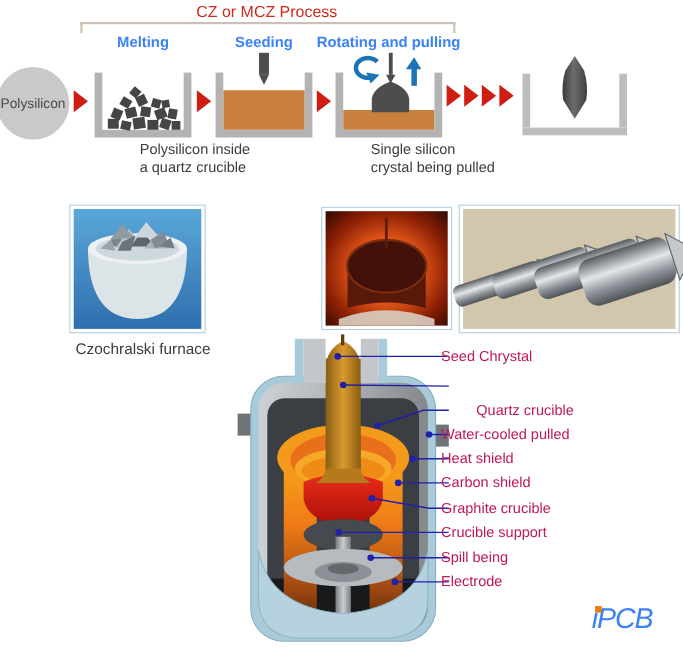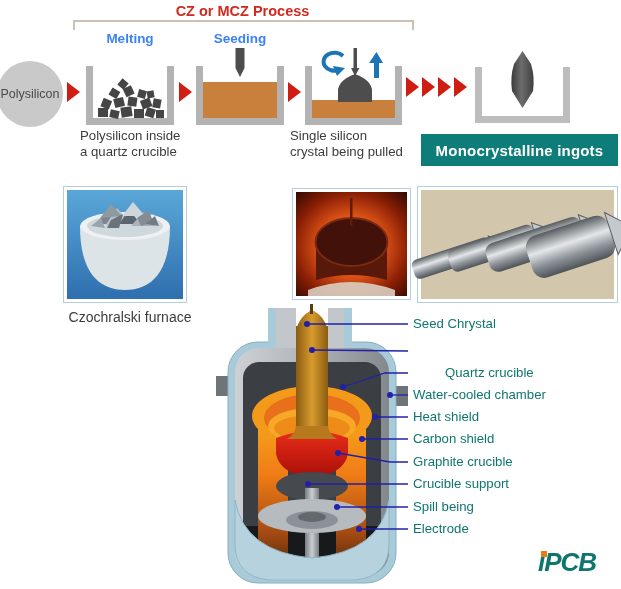--- a/index.html
+++ b/index.html
@@ -1,49 +1,50 @@
 <!DOCTYPE html>
 <html><head>
 <meta charset="utf-8">
 <style>
   html,body{margin:0;padding:0;background:#fff;}
   .canvas{
     position:relative;width:621px;height:589px;background:#fff;overflow:hidden;
     font-family:"Liberation Sans",sans-serif;color:#3c3c3c;
   }
   .abs{position:absolute;}
-  .title{left:73px;top:3px;width:339px;text-align:center;font-size:14.5px;font-weight:bold;color:#d2281e;}
+  .title{left:73px;top:3px;width:339px;text-align:center;font-size:14.5px;font-weight:normal;color:#d2281e;}
   .bracket{left:73px;top:20px;width:337px;height:8px;border-top:2px solid #cdc0b4;border-left:2px solid #cdc0b4;border-right:2px solid #cdc0b4;}
   .step{top:31px;font-size:13.5px;font-weight:bold;color:#3b82f6;text-align:center;white-space:nowrap;}
   .step.s1{left:86px;width:88px;}
   .step.s2{left:196px;width:88px;}
   .step.s3{left:288px;width:130px;}
   .poly-circle{left:-3px;top:61px;width:66px;height:66px;border-radius:50%;background:#c9c9c9;
     display:flex;align-items:center;justify-content:center;font-size:12.5px;color:#4b4b4b;}
   .flow-arrow{width:0;height:0;border-top:10px solid transparent;border-bottom:10px solid transparent;border-left:13px solid #cf1d12;}
-  .cap{font-size:13.2px;line-height:16px;color:#3c3c3c;white-space:pre-line;}
+  .cap{font-size:13.2px;line-height:16px;color:#3c3c3c;white-space:pre-line;margin-left:47px;}
   .badge{left:421px;top:134px;width:197px;height:32px;background:#0e7c78;color:#fff;font-weight:bold;font-size:15px;
     display:flex;align-items:center;justify-content:center;letter-spacing:.2px;}
   .photo{background:#fff;border:1px solid #b5cede;padding:3px;box-sizing:border-box;}
   .photo svg{display:block;width:100%;height:100%;}
   .photo-cap{left:56px;top:309px;width:148px;text-align:center;font-size:14px;color:#3c3c3c;}
-  .cut-label{left:413px;font-size:13.2px;color:#0f766e;white-space:nowrap;}
-  .logo{left:538px;top:547px;font-size:26px;font-weight:bold;font-style:italic;color:#0f766e;letter-spacing:-1px;}
+  .cut-label{left:401px;font-size:13.2px;color:#be185d;white-space:nowrap;}
+  .logo{left:538px;top:547px;font-size:26px;font-weight:normal;font-style:italic;color:#3b82f6;letter-spacing:-1px;}
   .logo .dot{position:absolute;left:3px;top:4px;width:6px;height:6px;background:#e87a17;}
   svg{overflow:visible;}
 </style>
 </head>
 <body>
 
 <div class="canvas">
 
   <div class="abs title">CZ or MCZ Process</div>
   <div class="abs bracket"></div>
   <div class="abs step s1">Melting</div>
   <div class="abs step s2">Seeding</div>
+  <div class="abs step s3">Rotating and pulling</div>
 
   <div class="abs poly-circle">
     <span>Polysilicon</span>
   </div>
 
   <div class="abs flow-arrow" style="left:67px;top:82px;"></div>
 
   <svg class="abs" style="left:86px;top:66px;" width="88" height="59">
     <rect x="0" y="0" width="7" height="53" fill="#b3b3b3"></rect>
     <rect x="81" y="0" width="7" height="53" fill="#b3b3b3"></rect>
@@ -119,21 +120,20 @@
     <rect x="0" y="0" width="7" height="49" fill="#bdbdbd"></rect>
     <rect x="88" y="0" width="7" height="49" fill="#bdbdbd"></rect>
     <rect x="0" y="49" width="95" height="7" fill="#bdbdbd"></rect>
     <path d="M47.5,-16 L56,-3 Q60,10 58,24 L47.5,41 L37,24 Q35,10 39,-3 Z" fill="url(#gIngot)"></path>
   </svg>
 
   <div class="abs cap" style="left:80px;top:128px;">Polysilicon inside
 a quartz crucible</div>
   <div class="abs cap" style="left:290px;top:128px;">Single silicon
 crystal being pulled</div>
-  <div class="abs badge">Monocrystalline ingots</div>
 
   <div class="abs photo" style="left:63px;top:186px;width:124px;height:117px;">
     <svg viewBox="0 0 116 109">
       <defs>
         <linearGradient id="gBlue" x1="0" y1="0" x2="0" y2="1">
           <stop offset="0" stop-color="#5aa7d8"></stop>
             <stop offset="1" stop-color="#2e6fae"></stop>
         </linearGradient>
       </defs>
       <rect width="116" height="109" fill="url(#gBlue)"></rect>
@@ -294,21 +294,21 @@
         <circle cx="362" cy="135" r="3"></circle>
       <circle cx="338" cy="149" r="3"></circle>
         <circle cx="308" cy="180" r="3"></circle>
         <circle cx="337" cy="203" r="3"></circle>
       <circle cx="359" cy="225" r="3"></circle>
     </g>
   </svg>
 
   <div class="abs cut-label" style="top:316px;">Seed Chrystal</div>
   <div class="abs cut-label" style="top:365px;margin-left:32px;">Quartz crucible</div>
-  <div class="abs cut-label" style="top:387px;">Water-cooled chamber</div>
+  <div class="abs cut-label" style="top:387px;">Water-cooled pulled</div>
   <div class="abs cut-label" style="top:409px;">Heat shield</div>
   <div class="abs cut-label" style="top:431px;">Carbon shield</div>
   <div class="abs cut-label" style="top:454px;">Graphite crucible</div>
   <div class="abs cut-label" style="top:476px;">Crucible support</div>
   <div class="abs cut-label" style="top:499px;">Spill being</div>
   <div class="abs cut-label" style="top:521px;">Electrode</div>
 
   <div class="abs logo">
     <span>iPCB</span>
     <span class="dot"></span>

